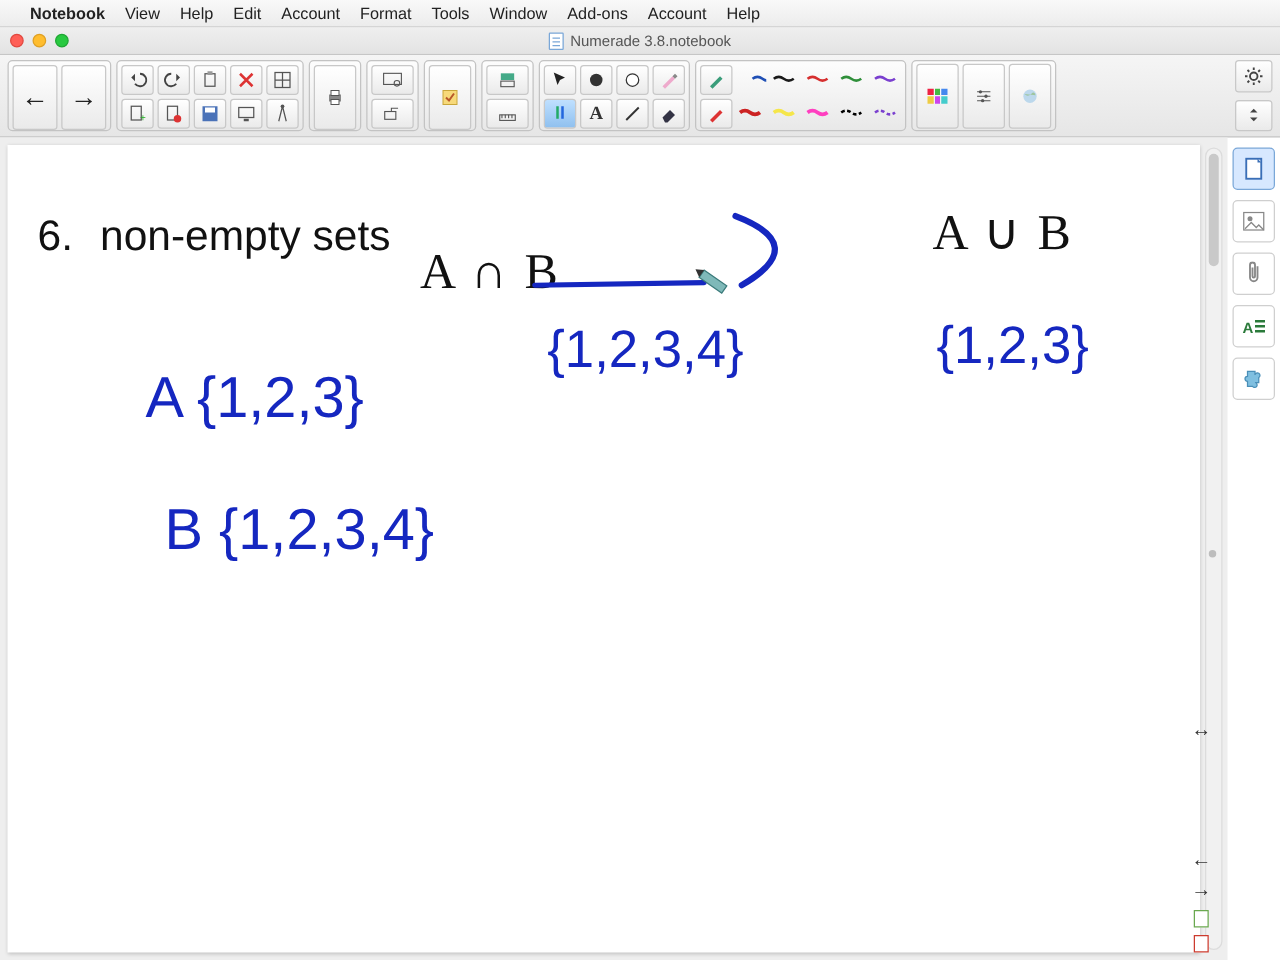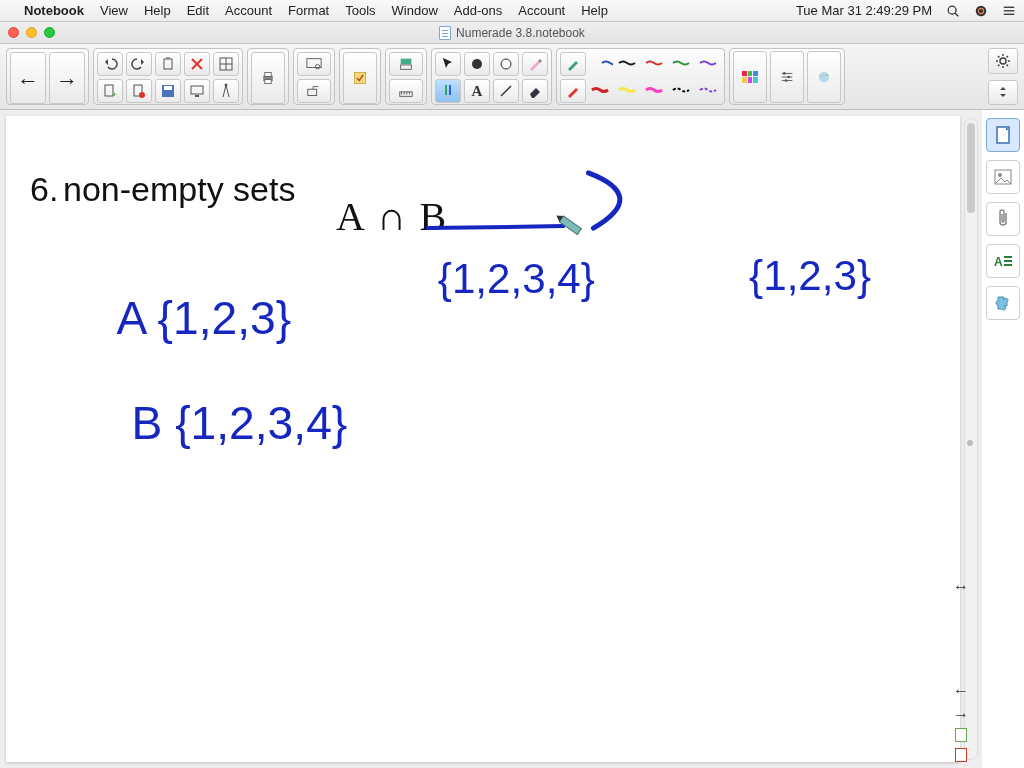--- a/index.html
+++ b/index.html
@@ -45,21 +45,21 @@
 
 .workspace { position: absolute; top: 110px; left: 0; right: 42px; bottom: 0; background: #eee; }
 .page { position: absolute; left: 6px; top: 6px; right: 22px; bottom: 6px; background: #fff; box-shadow: 0 1px 3px rgba(0,0,0,0.2); }
 .scrollbar { position: absolute; right: 4px; top: 8px; width: 14px; bottom: 8px; background: #f1f1f1; border: 1px solid #dcdcdc; border-radius: 7px; }
 .scrollbar .thumb { position: absolute; left: 2px; right: 2px; top: 4px; height: 90px; background: #c9c9c9; border-radius: 5px; }
 .scroll-dot { position: absolute; right: 9px; width: 6px; height: 6px; background: #bdbdbd; border-radius: 50%; }
 
 
 .typed { position: absolute; font-family: Arial, sans-serif; color: #111; }
 .q-number { left: 24px; top: 54px; font-size: 34px; }
-.q-text { left: 57px; top: 54px; font-size: 34px; }
+.q-text { left: 74px; top: 54px; font-size: 34px; }
 .serif { font-family: "Times New Roman", Georgia, serif; font-size: 40px; letter-spacing: 2px; }
 .expr1 { left: 330px; top: 46px; margin-top: 31px; }
 .expr2 { left: 740px; top: 46px; }
 
 
 .hw { position: absolute; left: 0; top: 0; width: 100%; height: 100%; pointer-events: none; }
 
 
 .br-nav { position: absolute; right: 6px; bottom: 6px; width: 30px; display: flex; flex-direction: column; gap: 6px; align-items: center; }
 .br-nav span { font-size: 16px; color: #333; }
@@ -85,42 +85,20 @@
   <span>Help</span>
   <span>Edit</span>
   <span>Account</span>
   <span>Format</span>
   <span>Tools</span>
   <span>Window</span>
   <span>Add-ons</span>
   <span>Account</span>
   <span>Help</span>
   <span class="spacer"></span>
-  <div class="right">
-    <span>Tue Mar 31  2:49:29 PM</span>
-    <span class="mini-icon">
-      <svg viewBox="0 0 16 16">
-          <circle cx="7" cy="7" r="4.5" fill="none" stroke="#333" stroke-width="1.5"></circle>
-          <line x1="10.5" y1="10.5" x2="14" y2="14" stroke="#333" stroke-width="1.5"></line>
-        </svg>
-    </span>
-    <span class="mini-icon">
-      <svg viewBox="0 0 16 16">
-          <circle cx="8" cy="8" r="6" fill="#333"></circle>
-          <circle cx="8" cy="8" r="3" fill="none" stroke="#e85" stroke-width="1.2"></circle>
-        </svg>
-    </span>
-    <span class="mini-icon">
-      <svg viewBox="0 0 16 16">
-          <rect x="2" y="3" width="12" height="1.5" fill="#333"></rect>
-          <rect x="2" y="7" width="12" height="1.5" fill="#333"></rect>
-          <rect x="2" y="11" width="12" height="1.5" fill="#333"></rect>
-        </svg>
-    </span>
-  </div>
 </div>
 
 <div class="titlebar">
   <div class="traffic">
     <span class="tl-red"></span>
     <span class="tl-yel"></span>
     <span class="tl-grn"></span>
   </div>
   <div class="doc">
     <span class="doc-icon"></span>
@@ -421,20 +399,21 @@
         </svg>
       </div>
   </div>
 </div>
 
 <div class="workspace">
   <div class="page">
     <span class="typed q-number">6.</span>
     <span class="typed q-text">non-empty sets</span>
     <span class="typed serif expr1">A ∩ B</span>
+    <span class="typed serif expr2">A ∪ B</span>
 
     <svg class="hw" viewBox="0 0 950 640">
 
       <path d="M 420 110 L 555 108" stroke="#1527c0" stroke-width="4" fill="none" stroke-linecap="round"></path>
 
       <path d="M 580 55 Q 640 78 585 110" stroke="#1527c0" stroke-width="5" fill="none" stroke-linecap="round"></path>
 
       <g transform="translate(555,98) rotate(35)">
         <rect x="0" y="0" width="22" height="7" fill="#7fb9b9" stroke="#3a7a7a"></rect>
         <polygon points="0,0 -6,3.5 0,7" fill="#333"></polygon>

